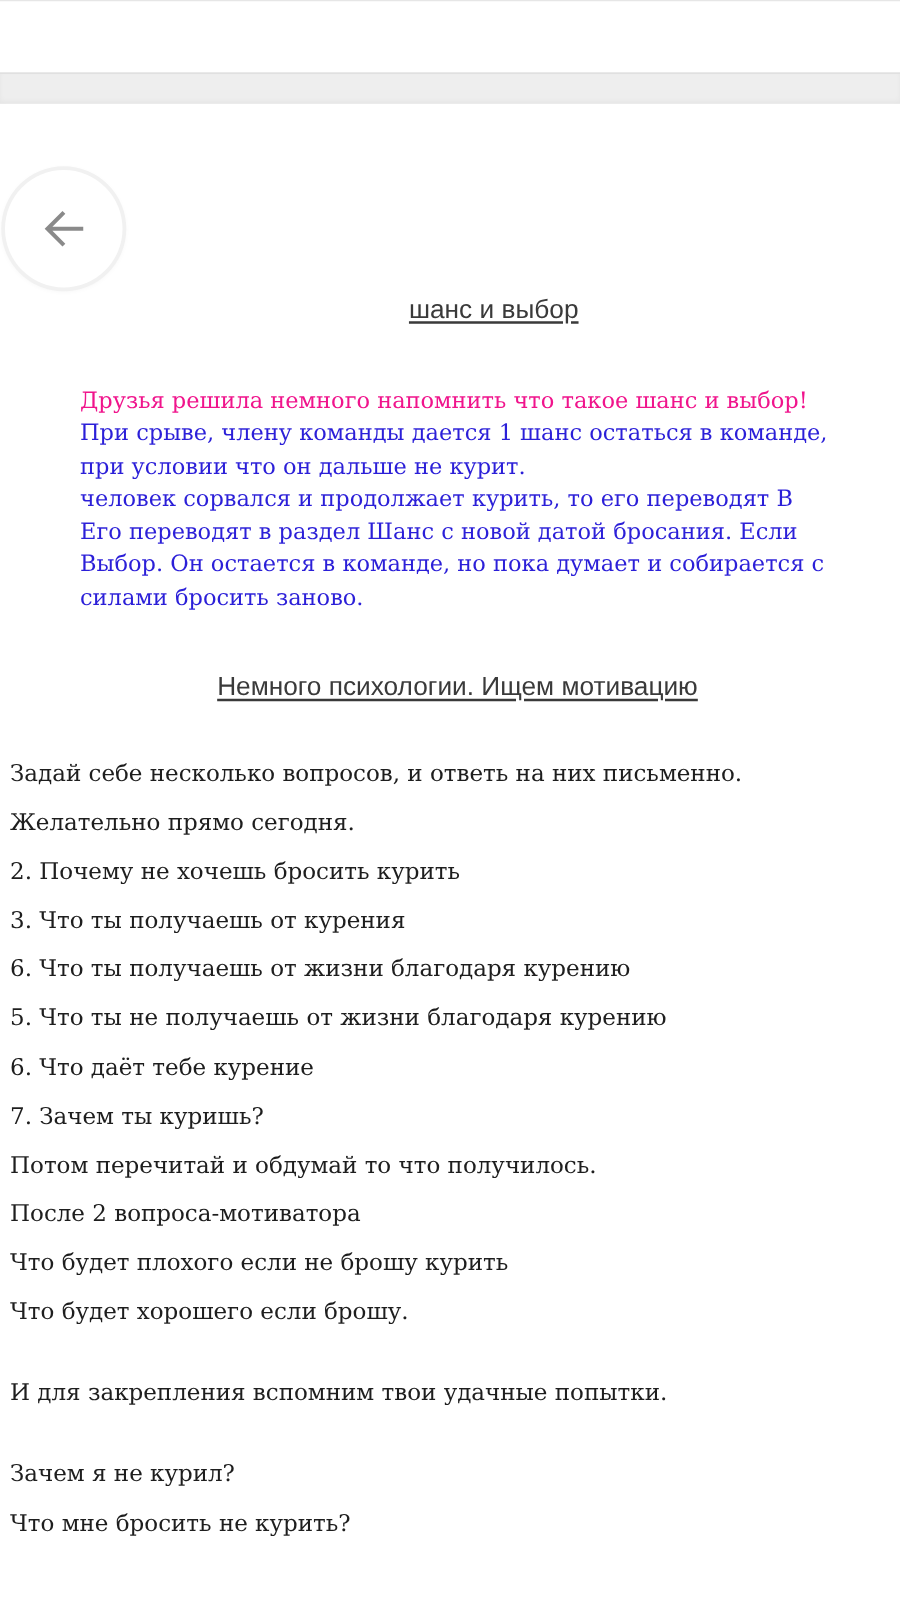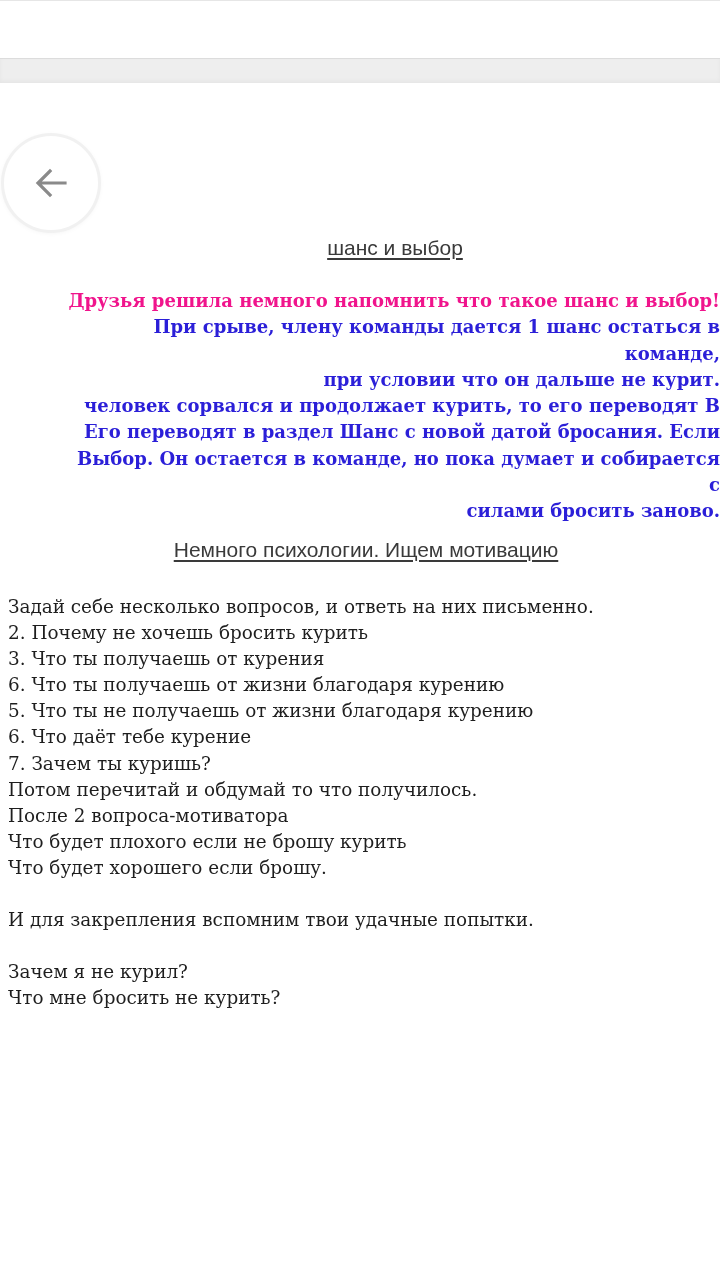--- a/index.html
+++ b/index.html
@@ -52,40 +52,39 @@
       font-family: "Liberation Sans", sans-serif;
       font-size: 21px;
       color: #3a3a3a;
       text-decoration: underline;
       text-underline-offset: 3px;
     }
     .title-1 { top: 236px; left: 35px; }
     .title-2 { top: 538px; left: 6px; }
     .notice {
       position: absolute;
-      left: 64px; top: 288px;
+      left: 64px; top: 308px;
       width: 656px;
       font-family: "DejaVu Serif", serif;
-      font-weight: bold;
+      font-weight: normal;
       font-size: 18px;
       line-height: 26.3px;
       color: #2b1fd8;
-      text-align: right;
     }
     .notice .pink { color: #f0148c; }
     .body-text {
       position: absolute;
       left: 8px; top: 594px;
       width: 710px;
       font-family: "DejaVu Serif", serif;
       font-size: 18.4px;
       line-height: 26.1px;
       color: #1e1e1e;
     }
-    .body-text .line { display: block; white-space: nowrap; }
+    .body-text .line { display: block; white-space: nowrap; margin-top: 13px; }
     .body-text .blank { display: block; height: 26.1px; }
   </style>
 </head>
 <body>
 
 <div class="top-bar"></div>
 <div class="top-divider"></div>
 
 <div class="back-button">
   <span>
@@ -104,20 +103,21 @@
   <div>человек сорвался и продолжает курить, то его переводят В</div>
   <div>Его переводят в раздел Шанс с новой датой бросания. Если</div>
   <div>Выбор. Он остается в команде, но пока думает и собирается с</div>
   <div>силами бросить заново.</div>
 </div>
 
 <div class="section-title title-2">Немного психологии. Ищем мотивацию</div>
 
 <div class="body-text">
   <span class="line">Задай себе несколько вопросов, и ответь на них письменно.</span>
+  <span class="line">Желательно прямо сегодня.</span>
   <span class="line">2. Почему не хочешь бросить курить</span>
   <span class="line">3. Что ты получаешь от курения</span>
   <span class="line">6. Что ты получаешь от жизни благодаря курению</span>
   <span class="line">5. Что ты не получаешь от жизни благодаря курению</span>
   <span class="line">6. Что даёт тебе курение</span>
   <span class="line">7. Зачем ты куришь?</span>
   <span class="line">Потом перечитай и обдумай то что получилось.</span>
   <span class="line">После 2 вопроса-мотиватора</span>
   <span class="line">Что будет плохого если не брошу курить</span>
   <span class="line">Что будет хорошего если брошу.</span>

